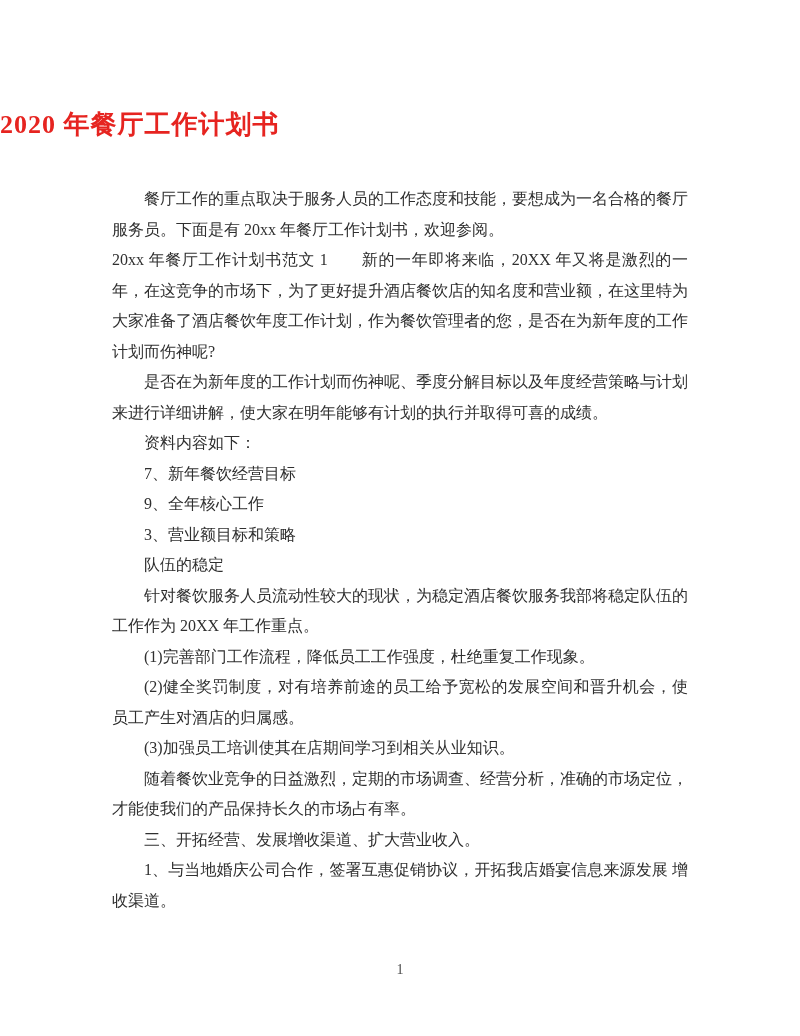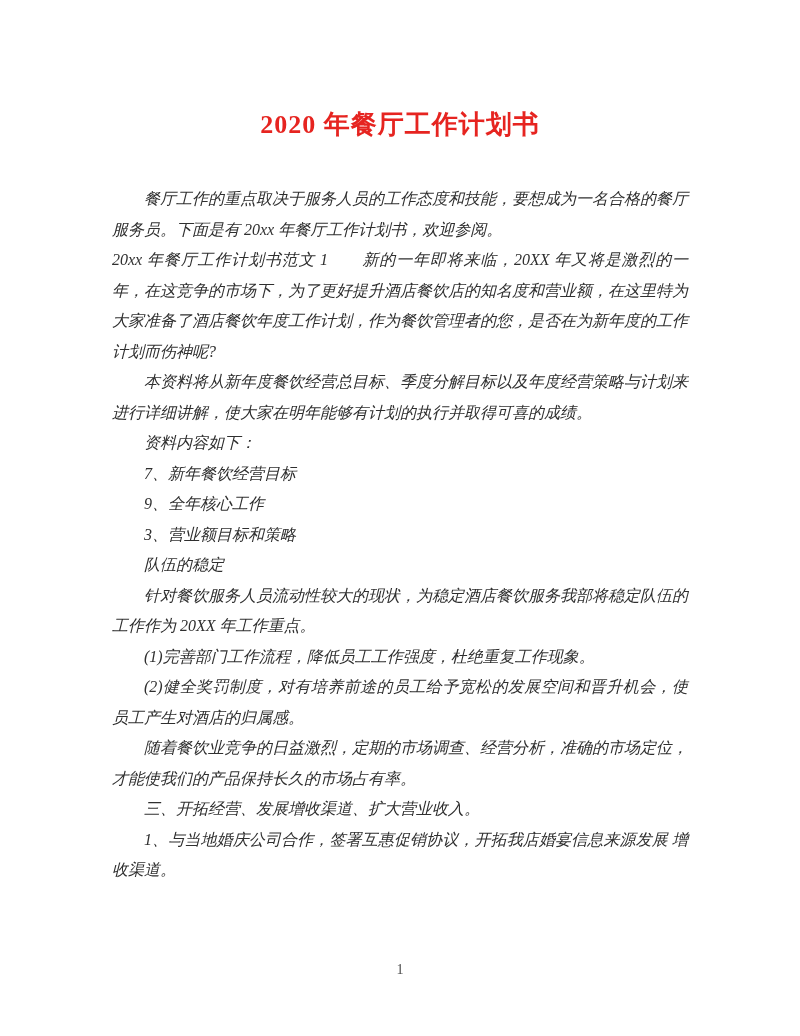--- a/index.html
+++ b/index.html
@@ -12,34 +12,32 @@
     width: 800px;
     height: 1036px;
     margin: 0;
     background: var(--page-bg, #ffffff);
     overflow: hidden;
     font-family: "Liberation Serif", "DejaVu Serif", serif;
   }
   .doc-title {
     margin: 106px 0 0 0;
     padding: 0;
-    text-align: center;
     font-size: 26px;
     line-height: 38px;
     font-weight: bold;
     letter-spacing: 1px;
     color: var(--title-color, #e62420);
   }
   .doc-body {
     margin: 40px 112px 0 112px;
     font-size: 16px;
     line-height: 30.5px;
     color: var(--text-color, #2f2f2f);
     text-align: justify;
-    font-style: italic;
   }
   .para {
     margin: 0;
     padding: 0;
     text-indent: 2em;
     word-break: break-all;
   }
   .para.flush {
     text-indent: 0;
   }
@@ -57,29 +55,30 @@
 </head>
 <body>
 
 <div class="page">
 
   <h1 class="doc-title">2020 年餐厅工作计划书</h1>
 
   <div class="doc-body">
     <p class="para">餐厅工作的重点取决于服务人员的工作态度和技能，要想成为一名合格的餐厅服务员。下面是有 20xx 年餐厅工作计划书，欢迎参阅。</p>
     <p class="para flush">20xx 年餐厅工作计划书范文 1　　新的一年即将来临，20XX 年又将是激烈的一年，在这竞争的市场下，为了更好提升酒店餐饮店的知名度和营业额，在这里特为大家准备了酒店餐饮年度工作计划，作为餐饮管理者的您，是否在为新年度的工作计划而伤神呢?</p>
-    <p class="para">本资料将从新年度餐饮经营总目标、季度分解目标以及年度经营策略与计划来进行详细讲解，使大家在明年能够有计划的执行并取得可喜的成绩。</p>
+    <p class="para">是否在为新年度的工作计划而伤神呢、季度分解目标以及年度经营策略与计划来进行详细讲解，使大家在明年能够有计划的执行并取得可喜的成绩。</p>
     <p class="para">资料内容如下：</p>
     <p class="para">7、新年餐饮经营目标</p>
     <p class="para">9、全年核心工作</p>
     <p class="para">3、营业额目标和策略</p>
     <p class="para">队伍的稳定</p>
     <p class="para">针对餐饮服务人员流动性较大的现状，为稳定酒店餐饮服务我部将稳定队伍的工作作为 20XX 年工作重点。</p>
     <p class="para">(1)完善部门工作流程，降低员工工作强度，杜绝重复工作现象。</p>
     <p class="para">(2)健全奖罚制度，对有培养前途的员工给予宽松的发展空间和晋升机会，使员工产生对酒店的归属感。</p>
+    <p class="para">(3)加强员工培训使其在店期间学习到相关从业知识。</p>
     <p class="para">随着餐饮业竞争的日益激烈，定期的市场调查、经营分析，准确的市场定位，才能使我们的产品保持长久的市场占有率。</p>
     <p class="para">三、开拓经营、发展增收渠道、扩大营业收入。</p>
     <p class="para">1、与当地婚庆公司合作，签署互惠促销协议，开拓我店婚宴信息来源发展 增收渠道。</p>
   </div>
 
   <div class="page-number">1</div>
 
 </div>
 
 </body></html>

